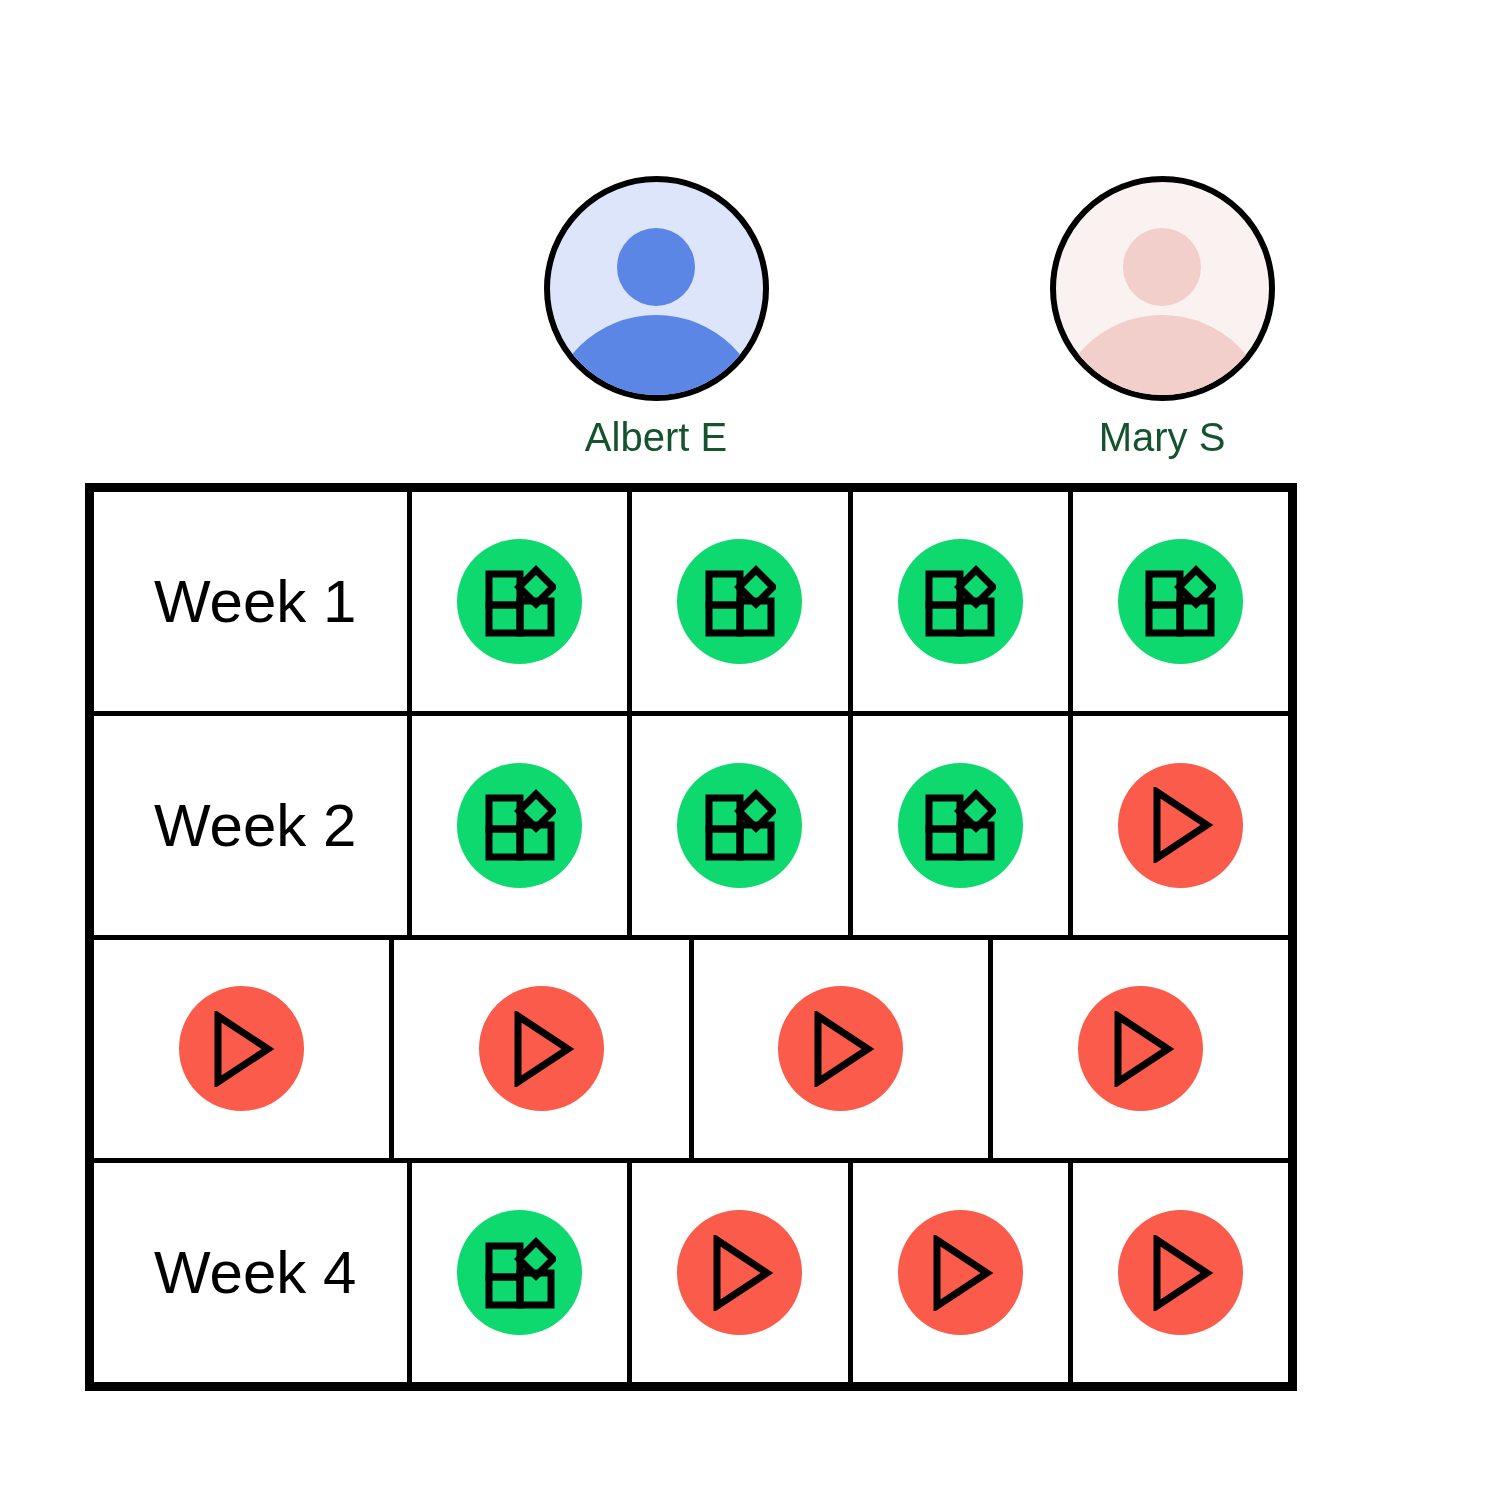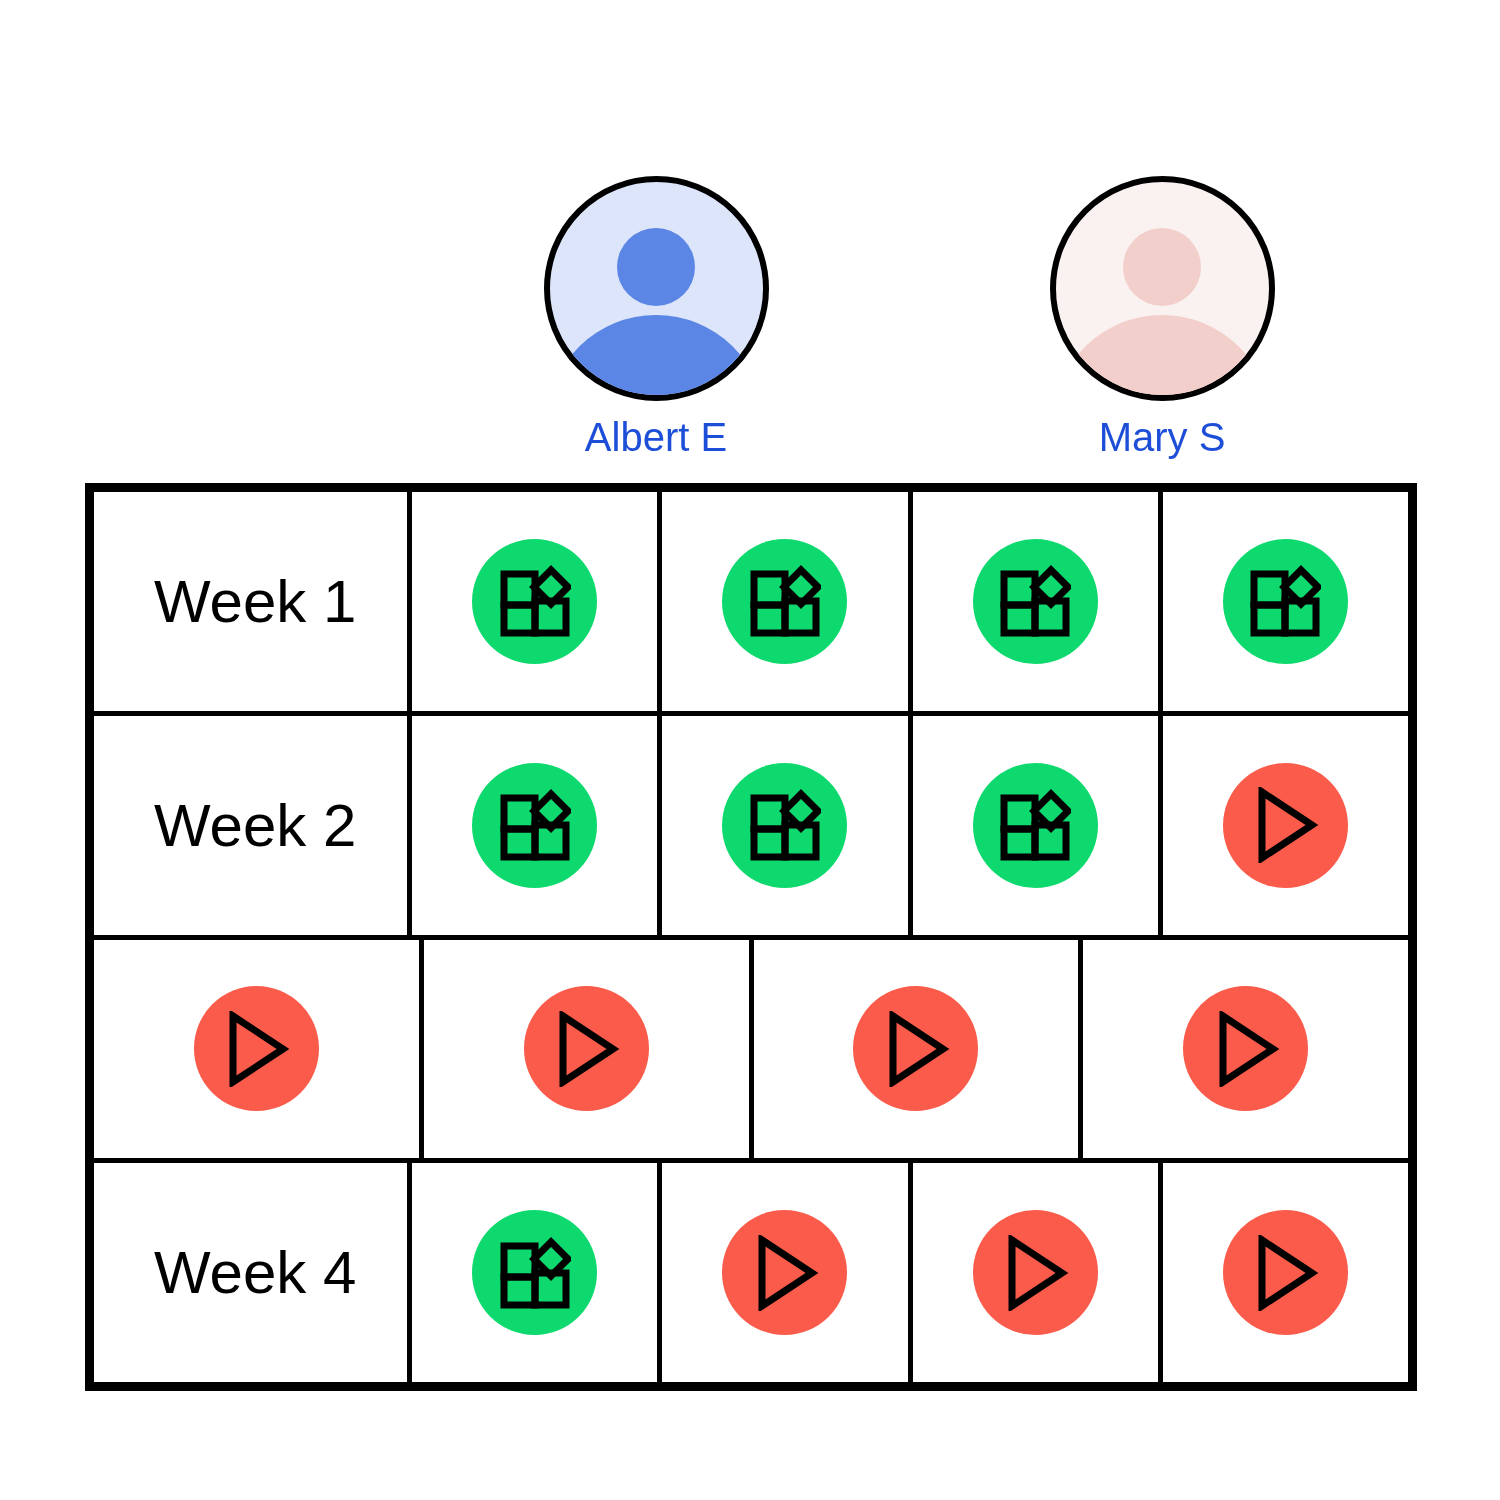--- a/index.html
+++ b/index.html
@@ -56,31 +56,31 @@
     left: 50%;
     transform: translateX(-50%);
     top: 133px;
     width: 215px;
     height: 175px;
     border-radius: 50% 50% 50% 50% / 60% 60% 40% 40%;
   }
   .avatar-name {
     margin-top: 16px;
     font-size: 40px;
-    color: #1d4ed8;
+    color: #14532d;
     line-height: 1;
     white-space: nowrap;
   }
 
   
   #status-table {
     position: absolute;
     left: 85px;
     top: 483px;
-    width: 1332px;
+    width: 1212px;
     height: 908px;
     border: 9px solid #000000;
     box-sizing: border-box;
     display: flex;
     flex-direction: column;
     background: #ffffff;
     text-align: right;
   }
   .matrix-row {
     flex: 1 1 0;

